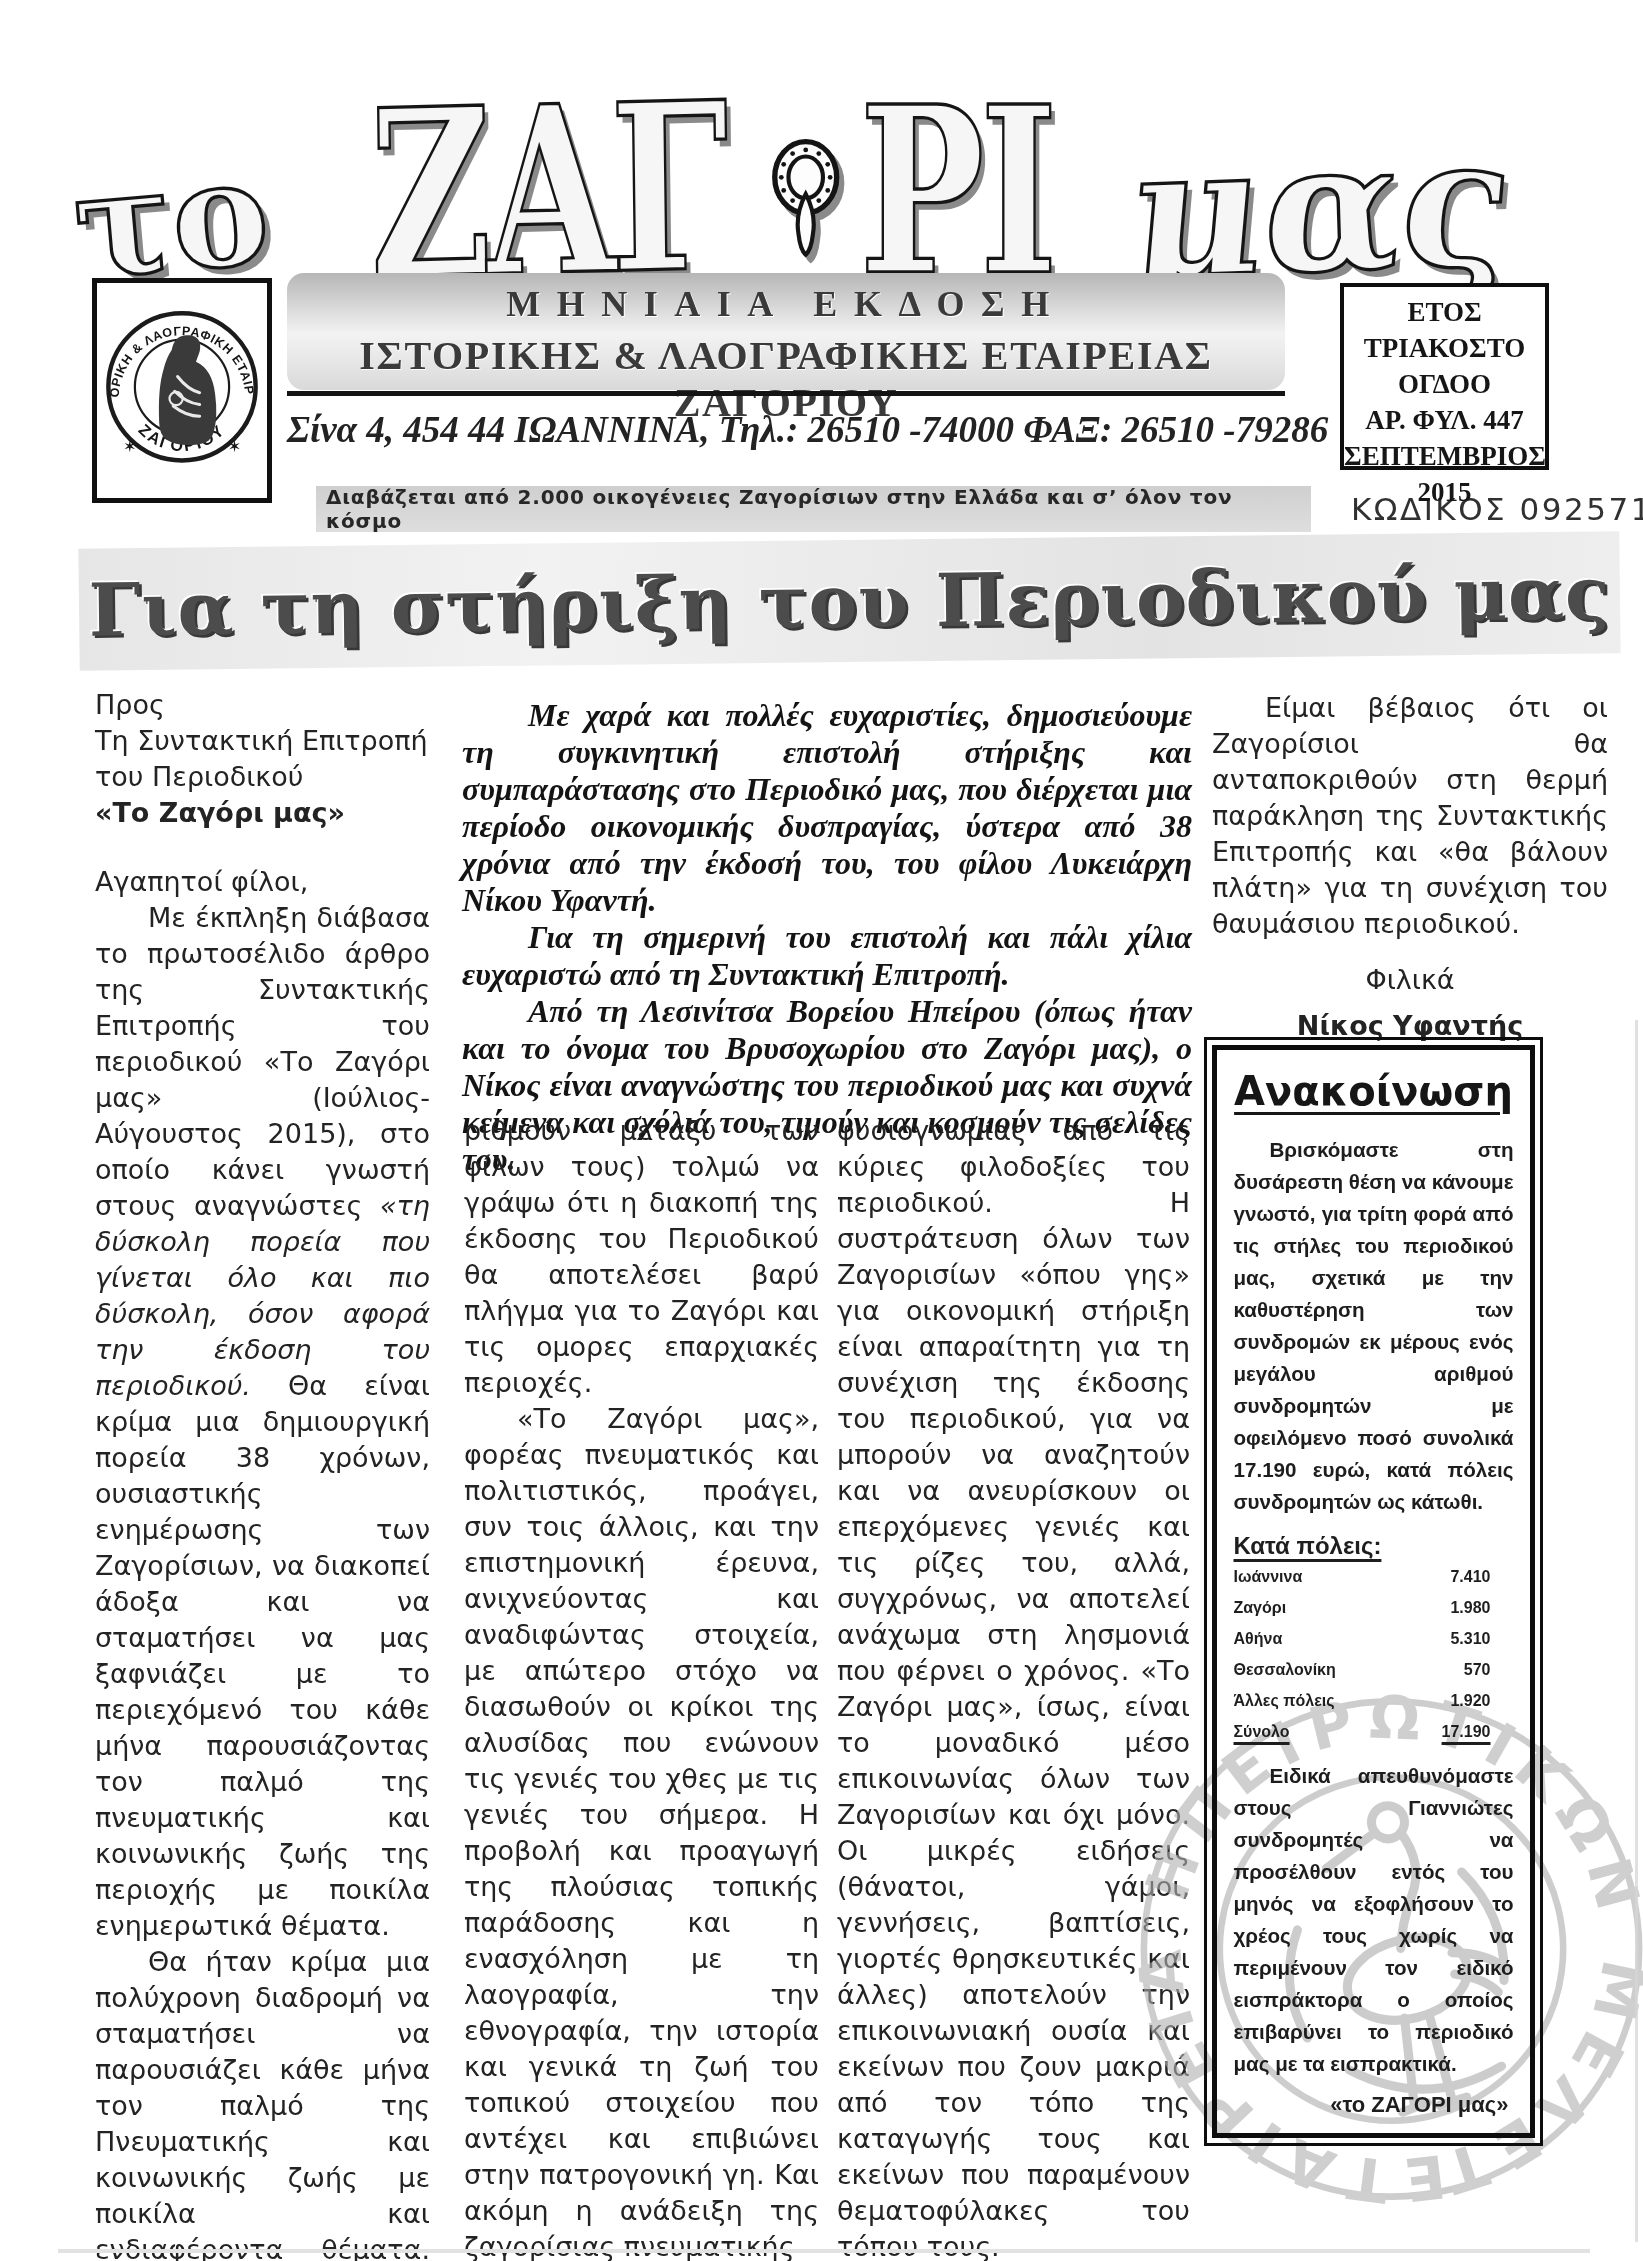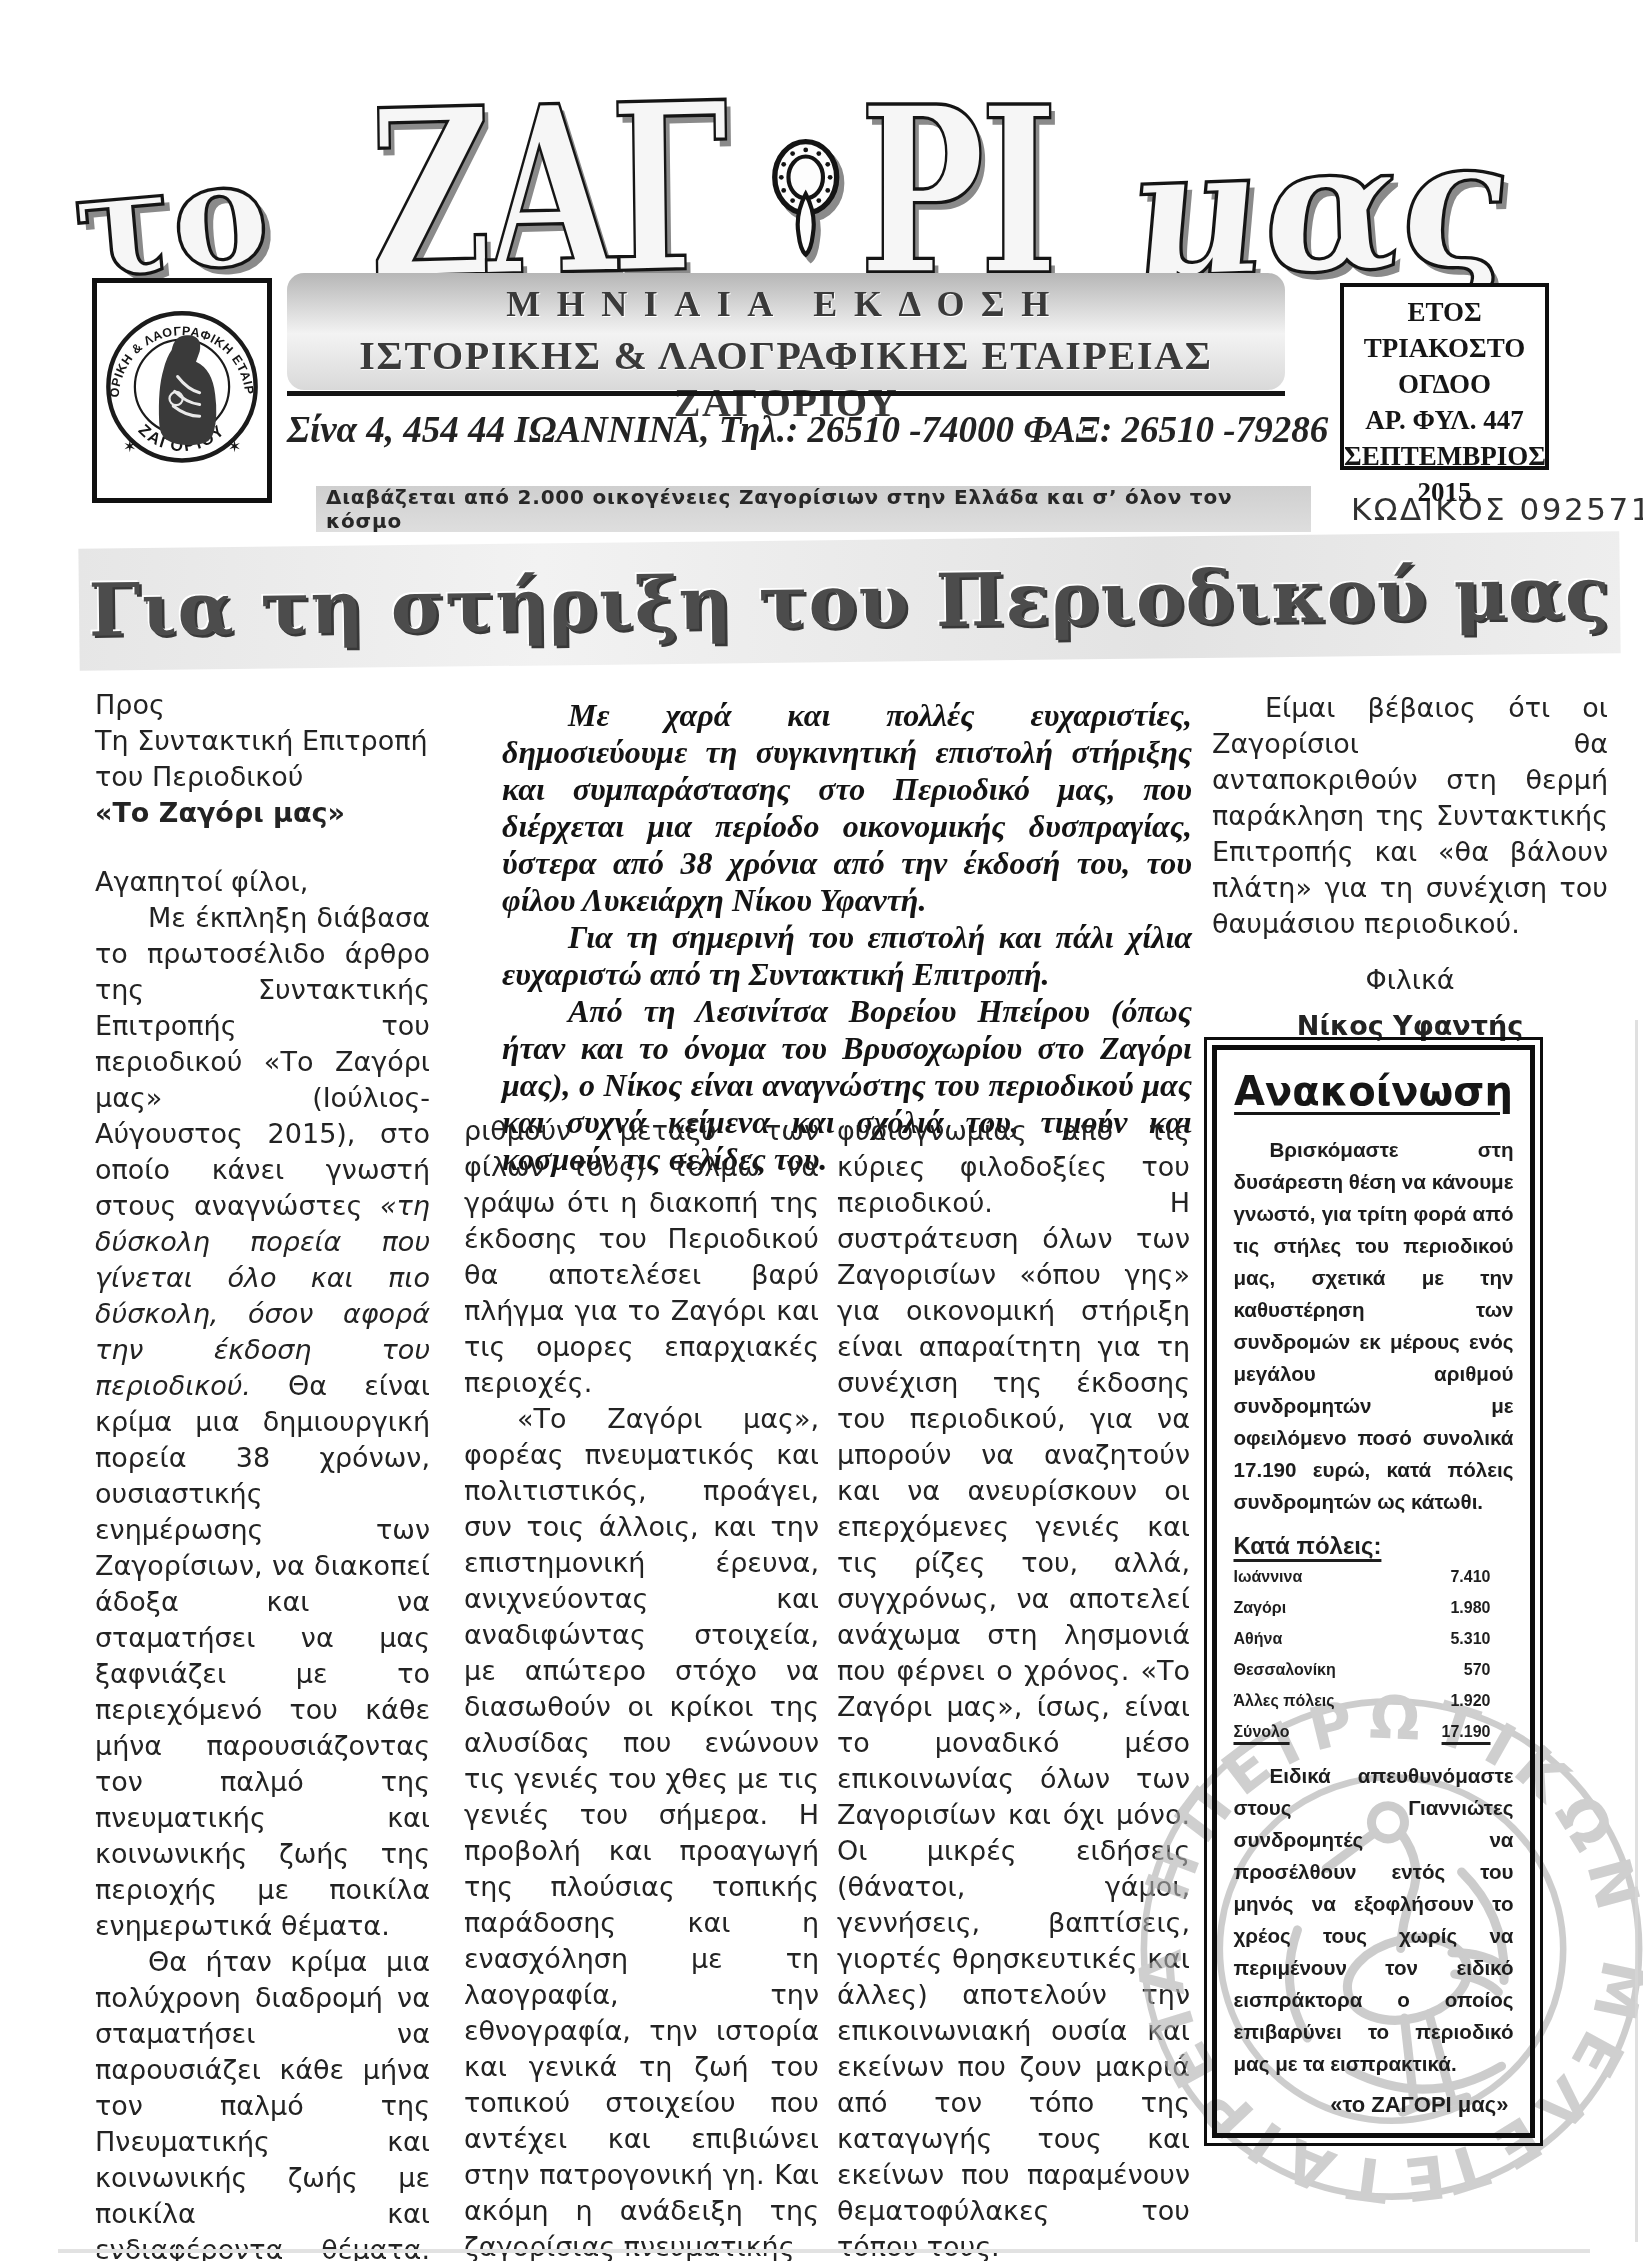--- a/index.html
+++ b/index.html
@@ -81,21 +81,21 @@
   #col3 { left:837px; top:1113px; width:353px; }
   #col4 { left:1212px; top:690px; width:396px; }
   .bold { font-weight:bold; }
   .obl  { font-style:italic; }
   .gap  { height:33px; }
   #intro {
     left:462px; top:697px; width:730px;
     font-family:"Liberation Serif", serif; font-weight:bold; font-style:italic;
     font-size:32px; line-height:37px; text-align:justify; color:#141414;
   }
-  #intro p { text-indent:66px;margin-left:40px; }
+  #intro p { text-indent:66px; }
   .closing   { text-align:center; text-indent:0 !important; margin-top:20px; }
   .signature { text-align:center; text-indent:0 !important; font-weight:bold; margin-top:10px; }
 
   
   #ann-outer {
     left:1204px; top:1037px; width:339px;
     border:3.3px solid #0d0d0d; padding:5px; background:transparent;
   }
   #ann-inner { border:5px solid #0d0d0d; padding:13.2px 16.5px 15px 16.5px; background:transparent; }
   #ann-title {

